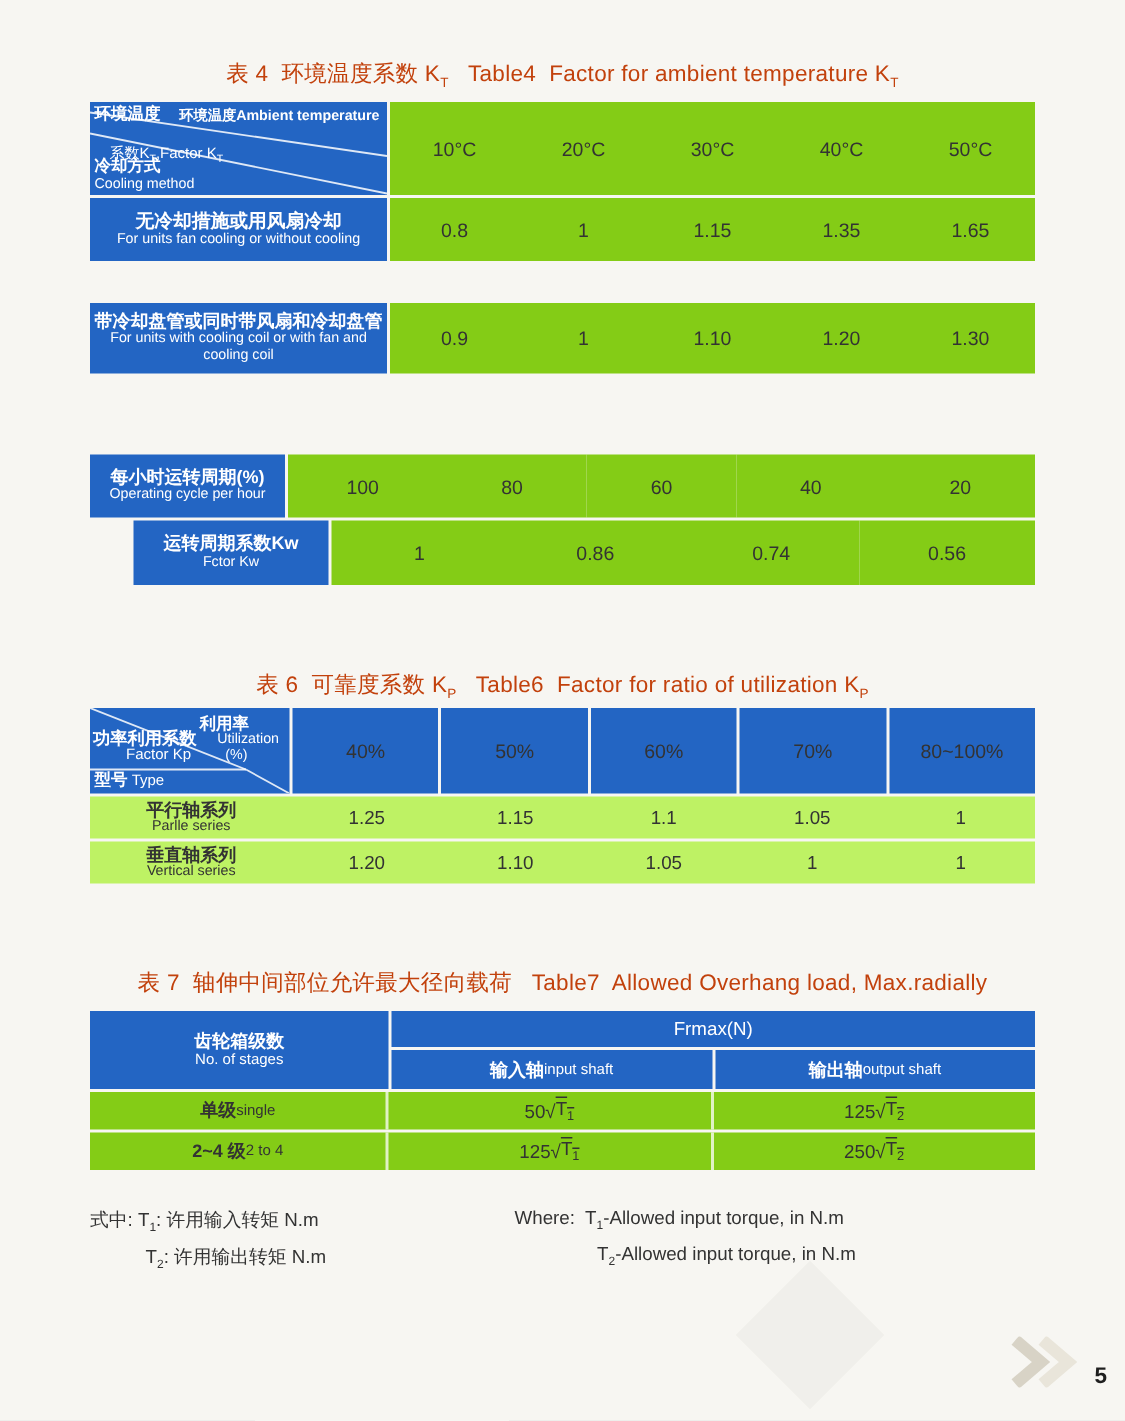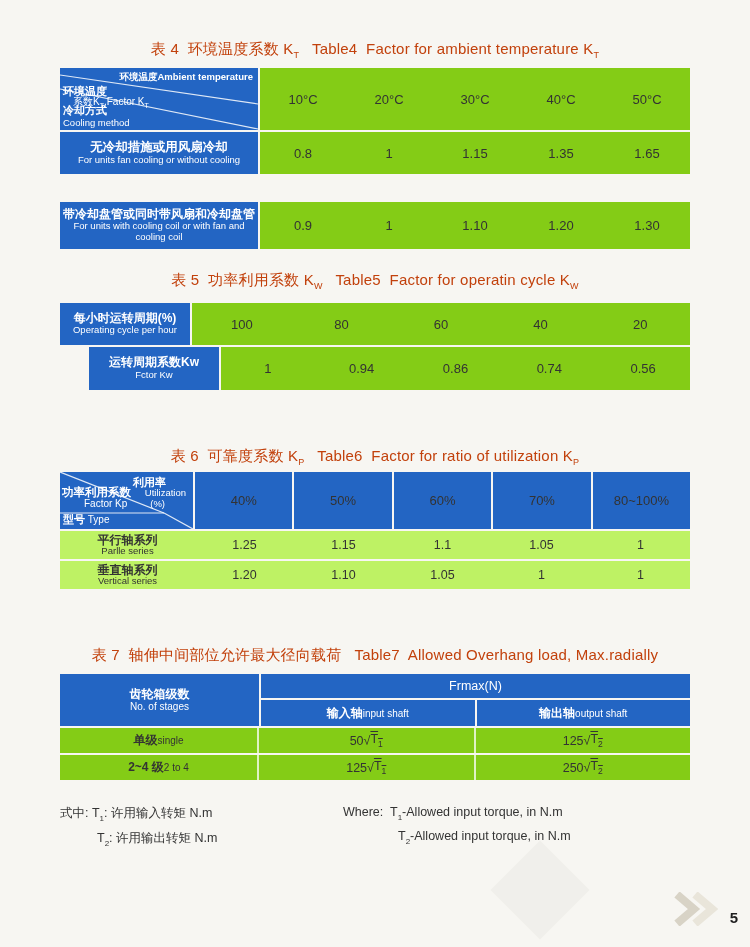--- a/index.html
+++ b/index.html
@@ -85,21 +85,21 @@
   <div class="tbl-title" style="top:40px;"><span>表 4  环境温度系数 K</span><sub>T</sub><span>   Table4  Factor for ambient temperature K</span><sub>T</sub></div>
 
   <div class="tbl t4">
     <div class="head">
       <div class="corner blue" style="width:198px;height:62px;">
         <svg width="198" height="62">
           <line x1="0" y1="7" x2="198" y2="36" stroke="rgba(255,255,255,.85)" stroke-width="1.2"></line>
           <line x1="0" y1="21" x2="198" y2="61" stroke="rgba(255,255,255,.85)" stroke-width="1.2"></line>
         </svg>
         <span class="txt" style="top:3px;right:5px;font-size:9.5px;font-weight:bold;">环境温度Ambient temperature</span>
-        <span class="txt" style="top:16px;left:3px;font-size:11px;font-weight:bold;">环境温度</span>
+        <span class="txt" style="top:0;left:3px;font-size:11px;font-weight:bold;">环境温度</span>
         <span class="txt" style="top:27px;left:13px;font-size:10px;"><span>系数K</span><sub style="font-size:7px;">T</sub><span>,Factor K</span><sub style="font-size:7px;">T</sub></span>
         <span class="txt" style="bottom:12px;left:3px;font-size:11px;font-weight:bold;">冷却方式</span>
         <span class="txt" style="bottom:2px;left:3px;font-size:9.5px;">Cooling method</span>
       </div>
       <div class="cells">
         <div class="cell beige">10°C</div>
         <div class="cell beige">20°C</div>
         <div class="cell beige">30°C</div>
         <div class="cell beige">40°C</div>
         <div class="cell beige">50°C</div>
@@ -126,21 +126,20 @@
       <div class="cells">
         <div class="cell beige">0.9</div>
         <div class="cell beige">1</div>
         <div class="cell beige">1.10</div>
         <div class="cell beige">1.20</div>
         <div class="cell beige">1.30</div>
       </div>
     </div>
   </div>
 
-  <div class="tbl-title" style="top:271px;"><span>表 5  功率利用系数 K</span><sub>W</sub><span>   Table5  Factor for operatin cycle K</span><sub>W</sub></div>
 
   <div class="tbl t5">
     <div class="row" style="height:42px;margin-top:0;">
       <div class="lblcol lbl blue">
         <span class="cn">每小时运转周期(%)</span>
         <span class="en">Operating cycle per hour</span>
       </div>
       <div class="cells">
         <div class="cell beige">100</div>
         <div class="cell beige">80</div>
@@ -149,21 +148,20 @@
         <div class="cell beige">20</div>
       </div>
     </div>
     <div class="row" style="height:43px;margin-left:29px;">
       <div class="lblcol lbl blue">
         <span class="cn">运转周期系数Kw</span>
         <span class="en">Fctor Kw</span>
       </div>
       <div class="cells">
         <div class="cell beige">1</div>
-        <div class="cell beige">0.94</div>
         <div class="cell beige">0.86</div>
         <div class="cell beige">0.74</div>
         <div class="cell beige">0.56</div>
       </div>
     </div>
   </div>
 
   <div class="tbl-title" style="top:447px;"><span>表 6  可靠度系数 K</span><sub>P</sub><span>   Table6  Factor for ratio of utilization K</span><sub>P</sub></div>
 
   <div class="tbl t6">

